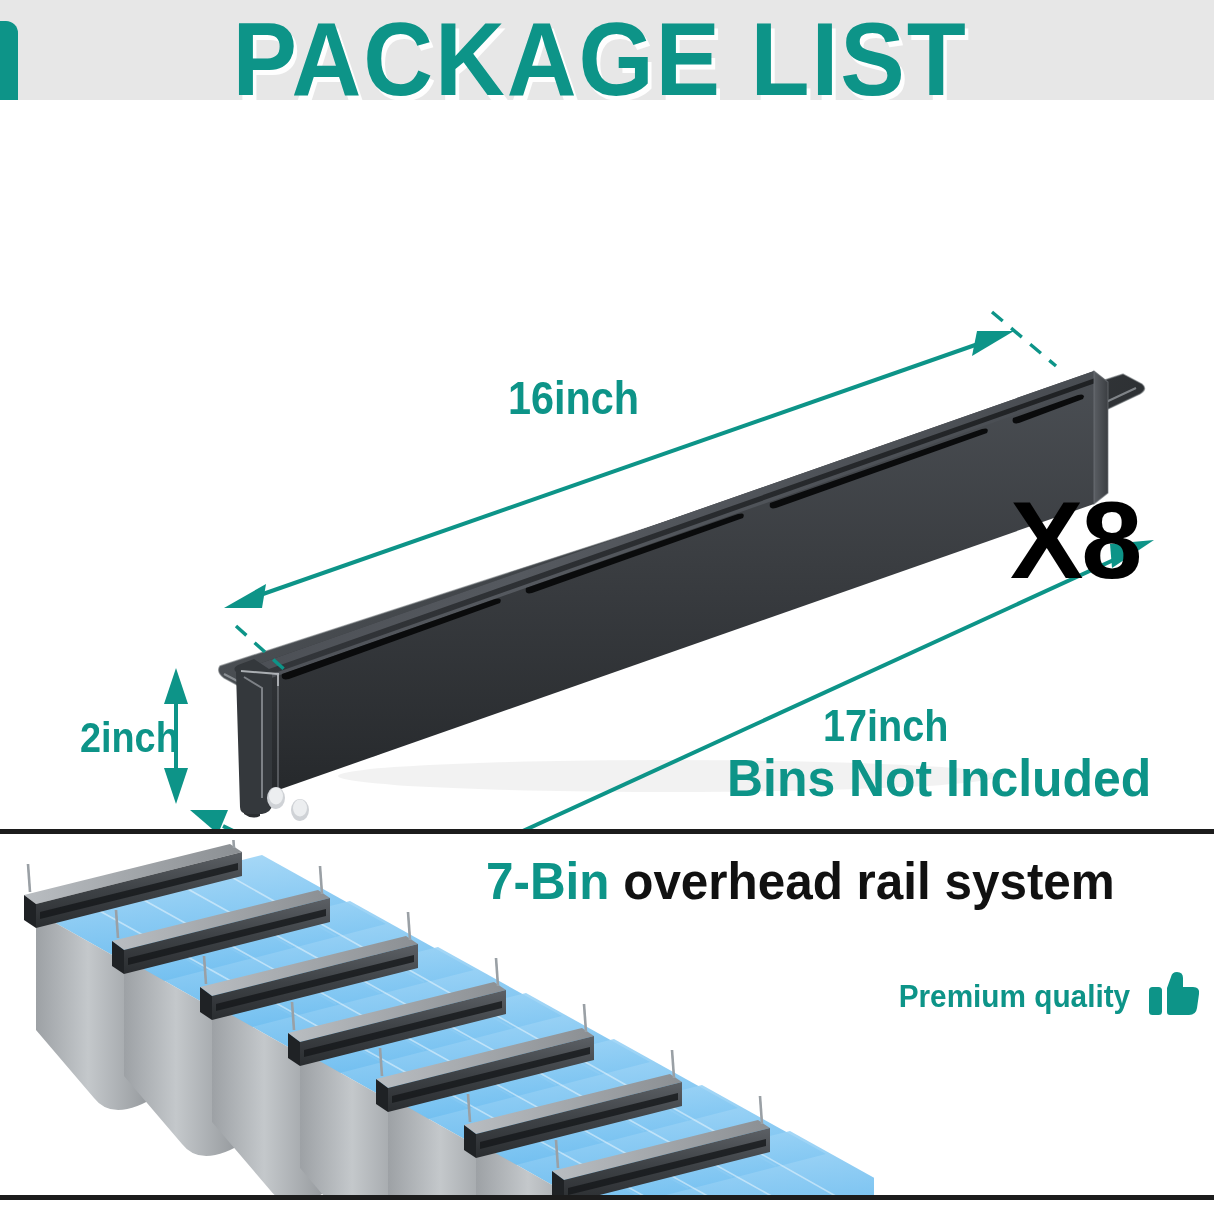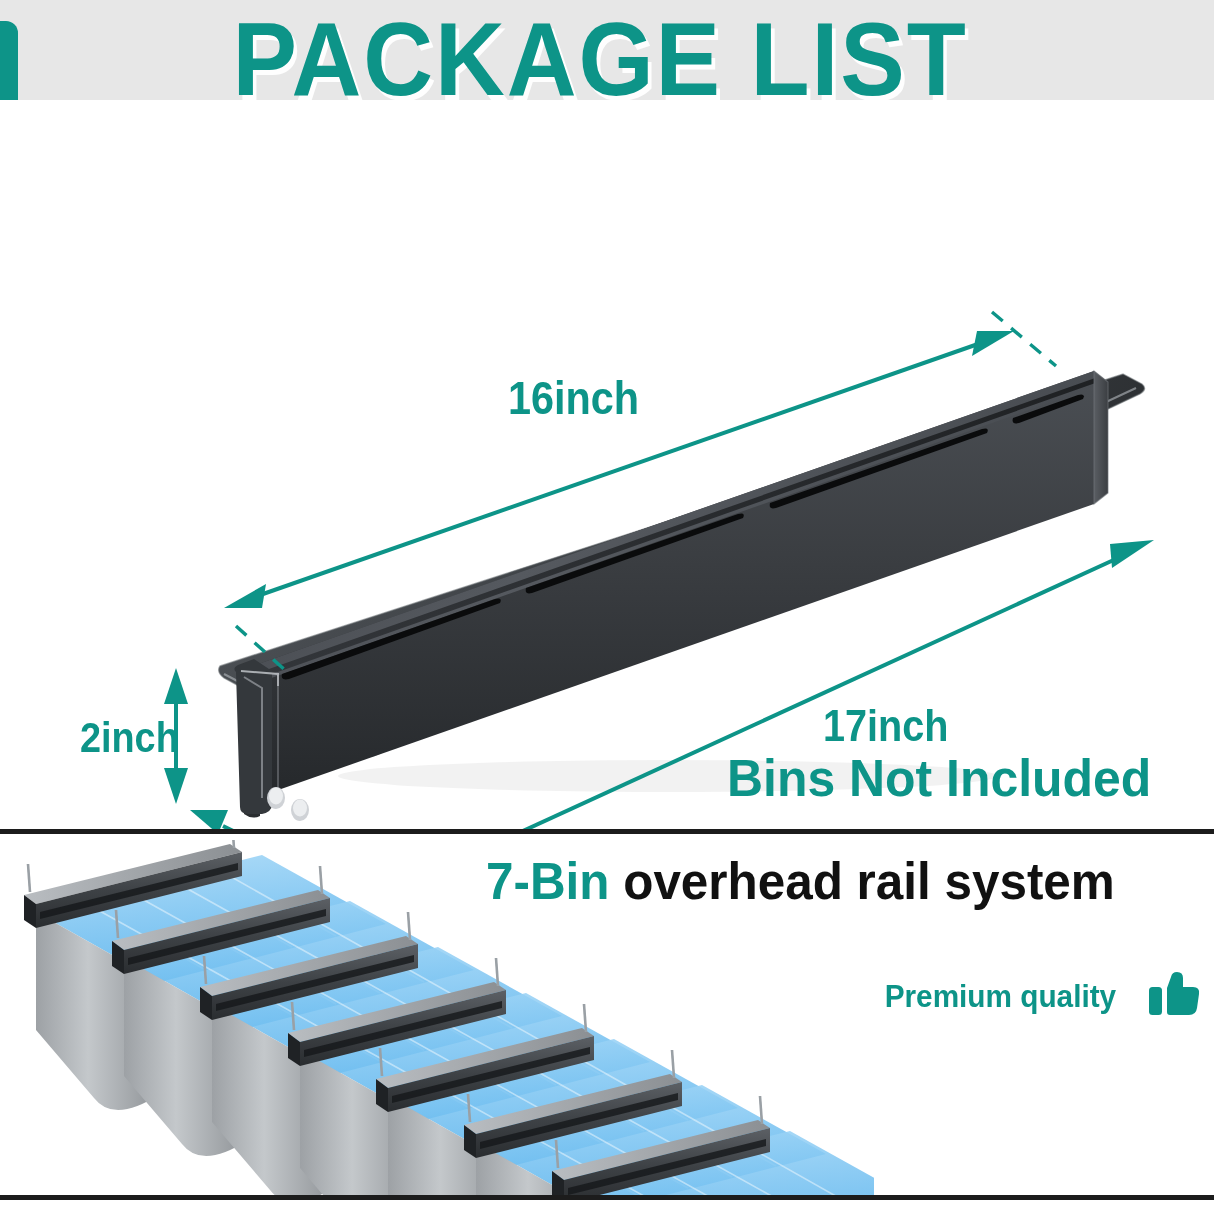--- a/index.html
+++ b/index.html
@@ -175,21 +175,21 @@
   .feature-list {
     position: absolute;
     left: 820px;
     top: 968px;
     width: 380px;
   }
   .feature-row {
     display: flex;
     align-items: center;
     justify-content: flex-end;
-    gap: 32px;
+    gap: 18px;
     height: 58px;
     margin-bottom: 4px;
   }
   .feature-label {
     font-family: "Liberation Sans Narrow", "Liberation Sans", sans-serif;
     font-weight: bold;
     font-size: 31px;
     color: #0d9488;
     white-space: nowrap;
     transform: scaleX(0.96);
@@ -306,20 +306,21 @@
         <polygon points="334,778 296,778 306,754" fill="#0d9488" stroke="none"></polygon>
       </g>
     </svg>
 
     <div class="dim-label dim-16">16inch</div>
     <div class="dim-label dim-17">17inch</div>
     <div class="dim-label dim-2">2inch</div>
     <div class="dim-label dim-3">3inch</div>
   </div>
 
+  <div class="qty-badge">X8</div>
   <div class="bins-note">Bins Not Included</div>
 
   <div class="panel-divider"></div>
 
   <div class="panel-bottom">
 
     <svg class="bins-svg" viewBox="0 0 880 355">
       <defs>
         <linearGradient id="binBody" x1="0" y1="0" x2="1" y2="0">
           <stop offset="0" stop-color="#9da1a5"></stop>

